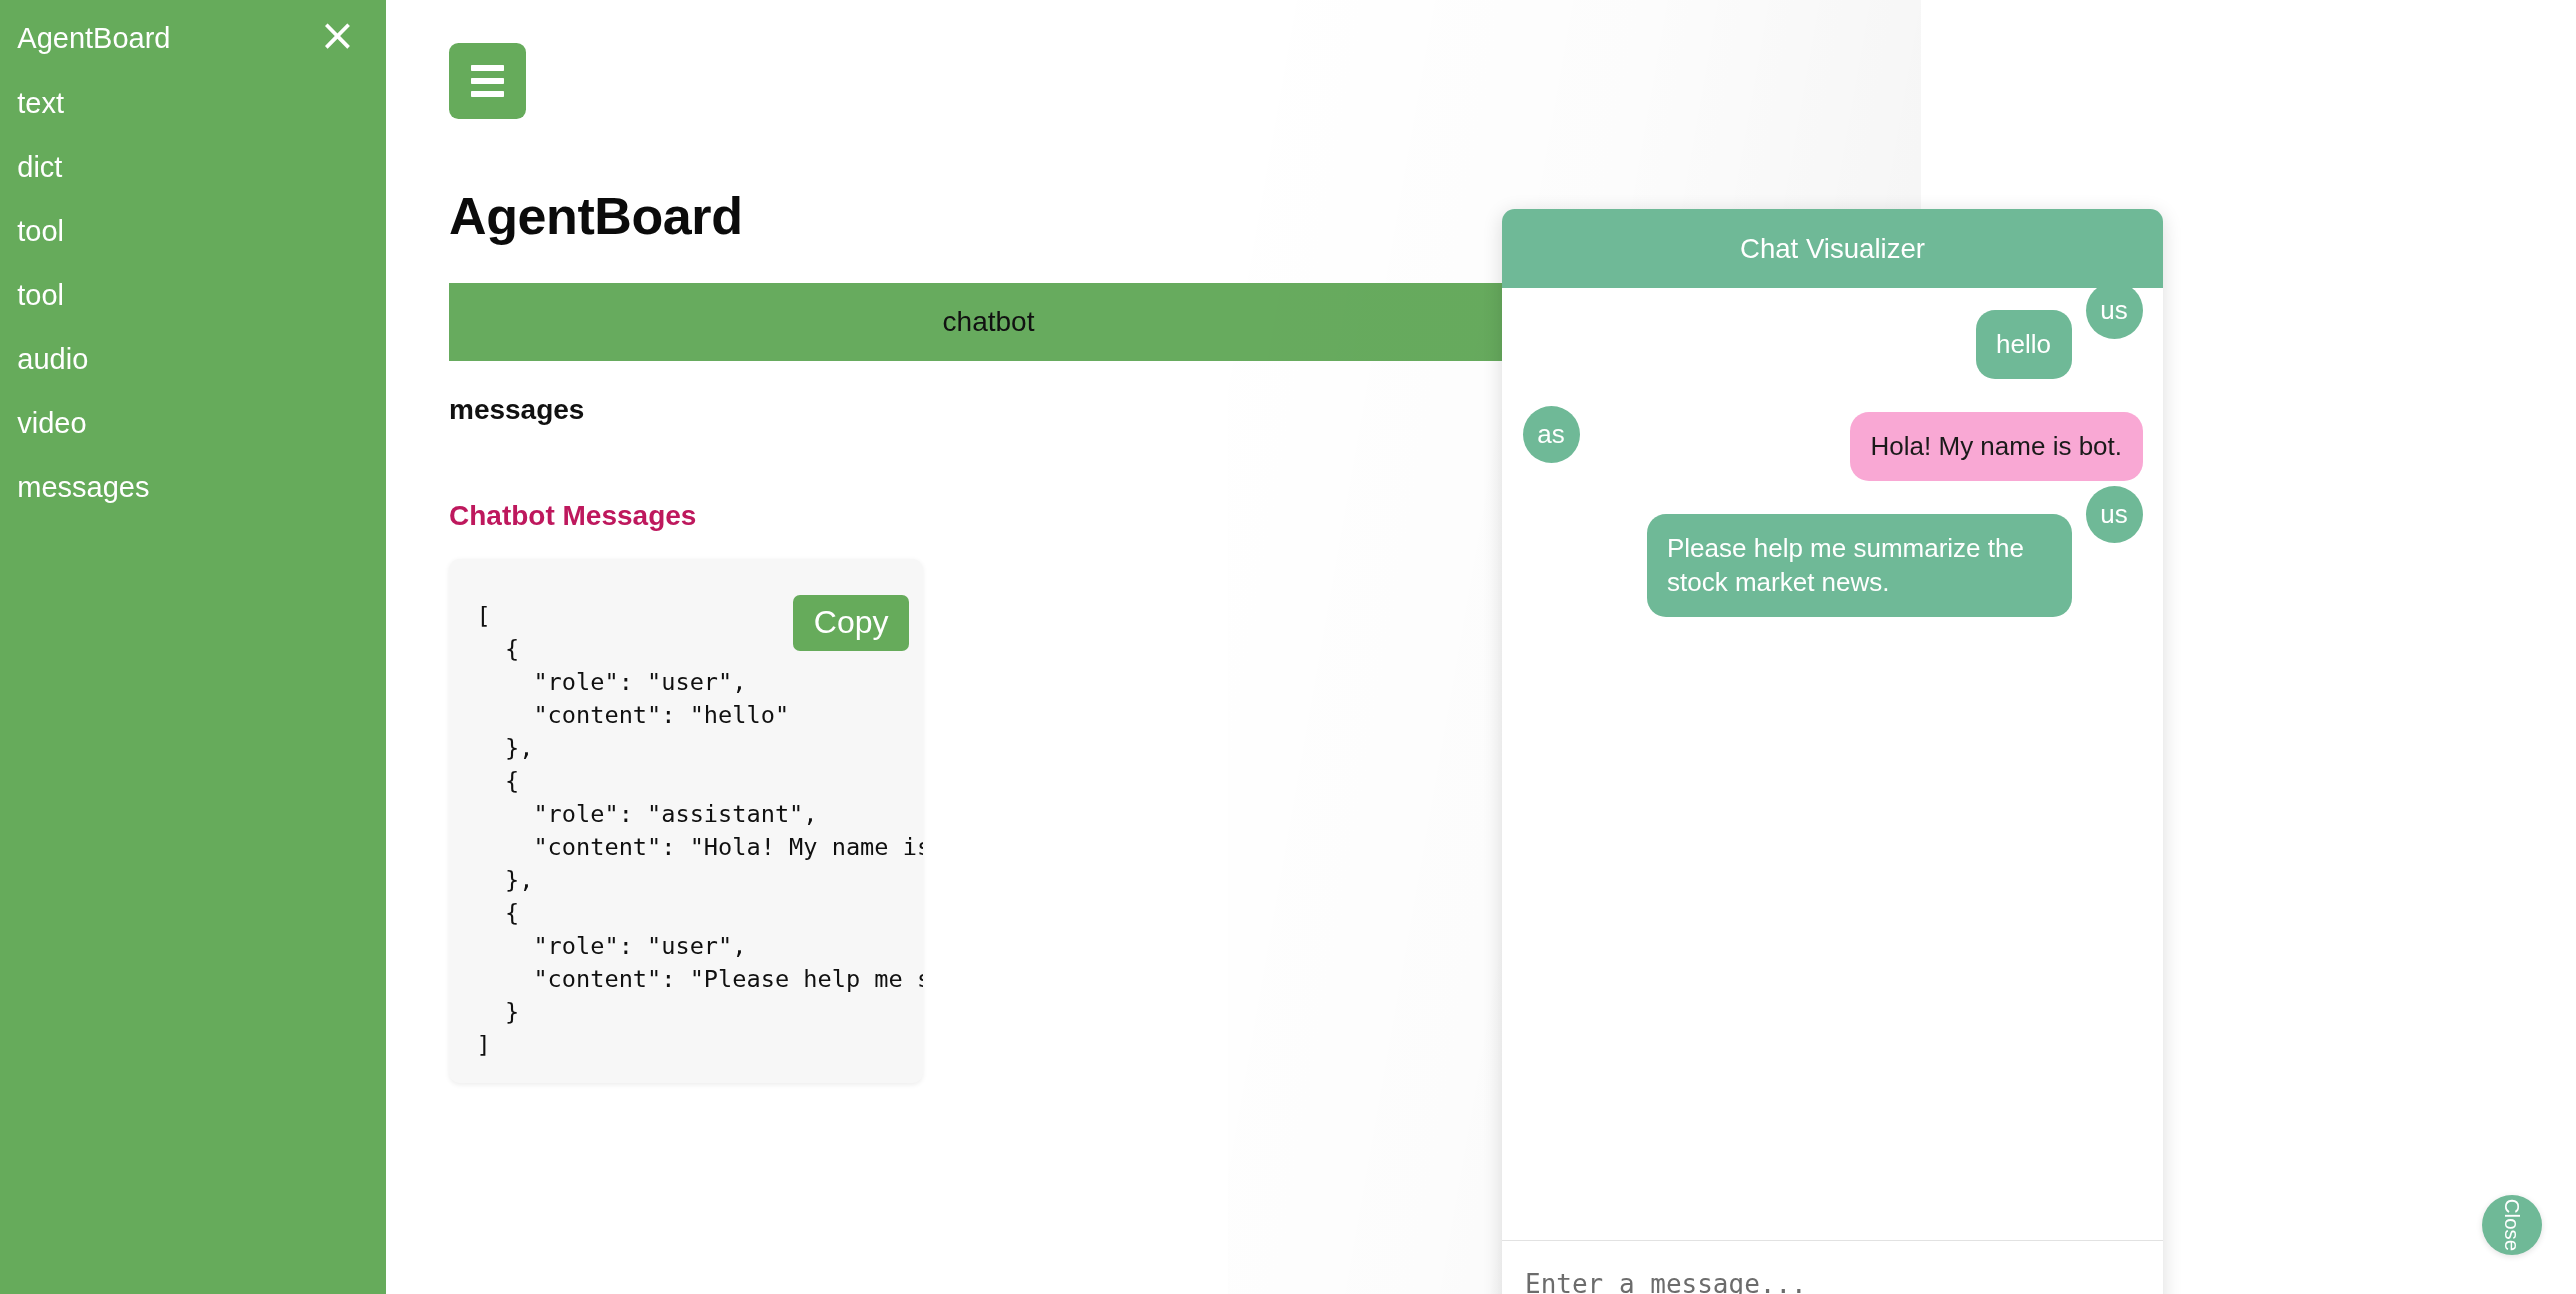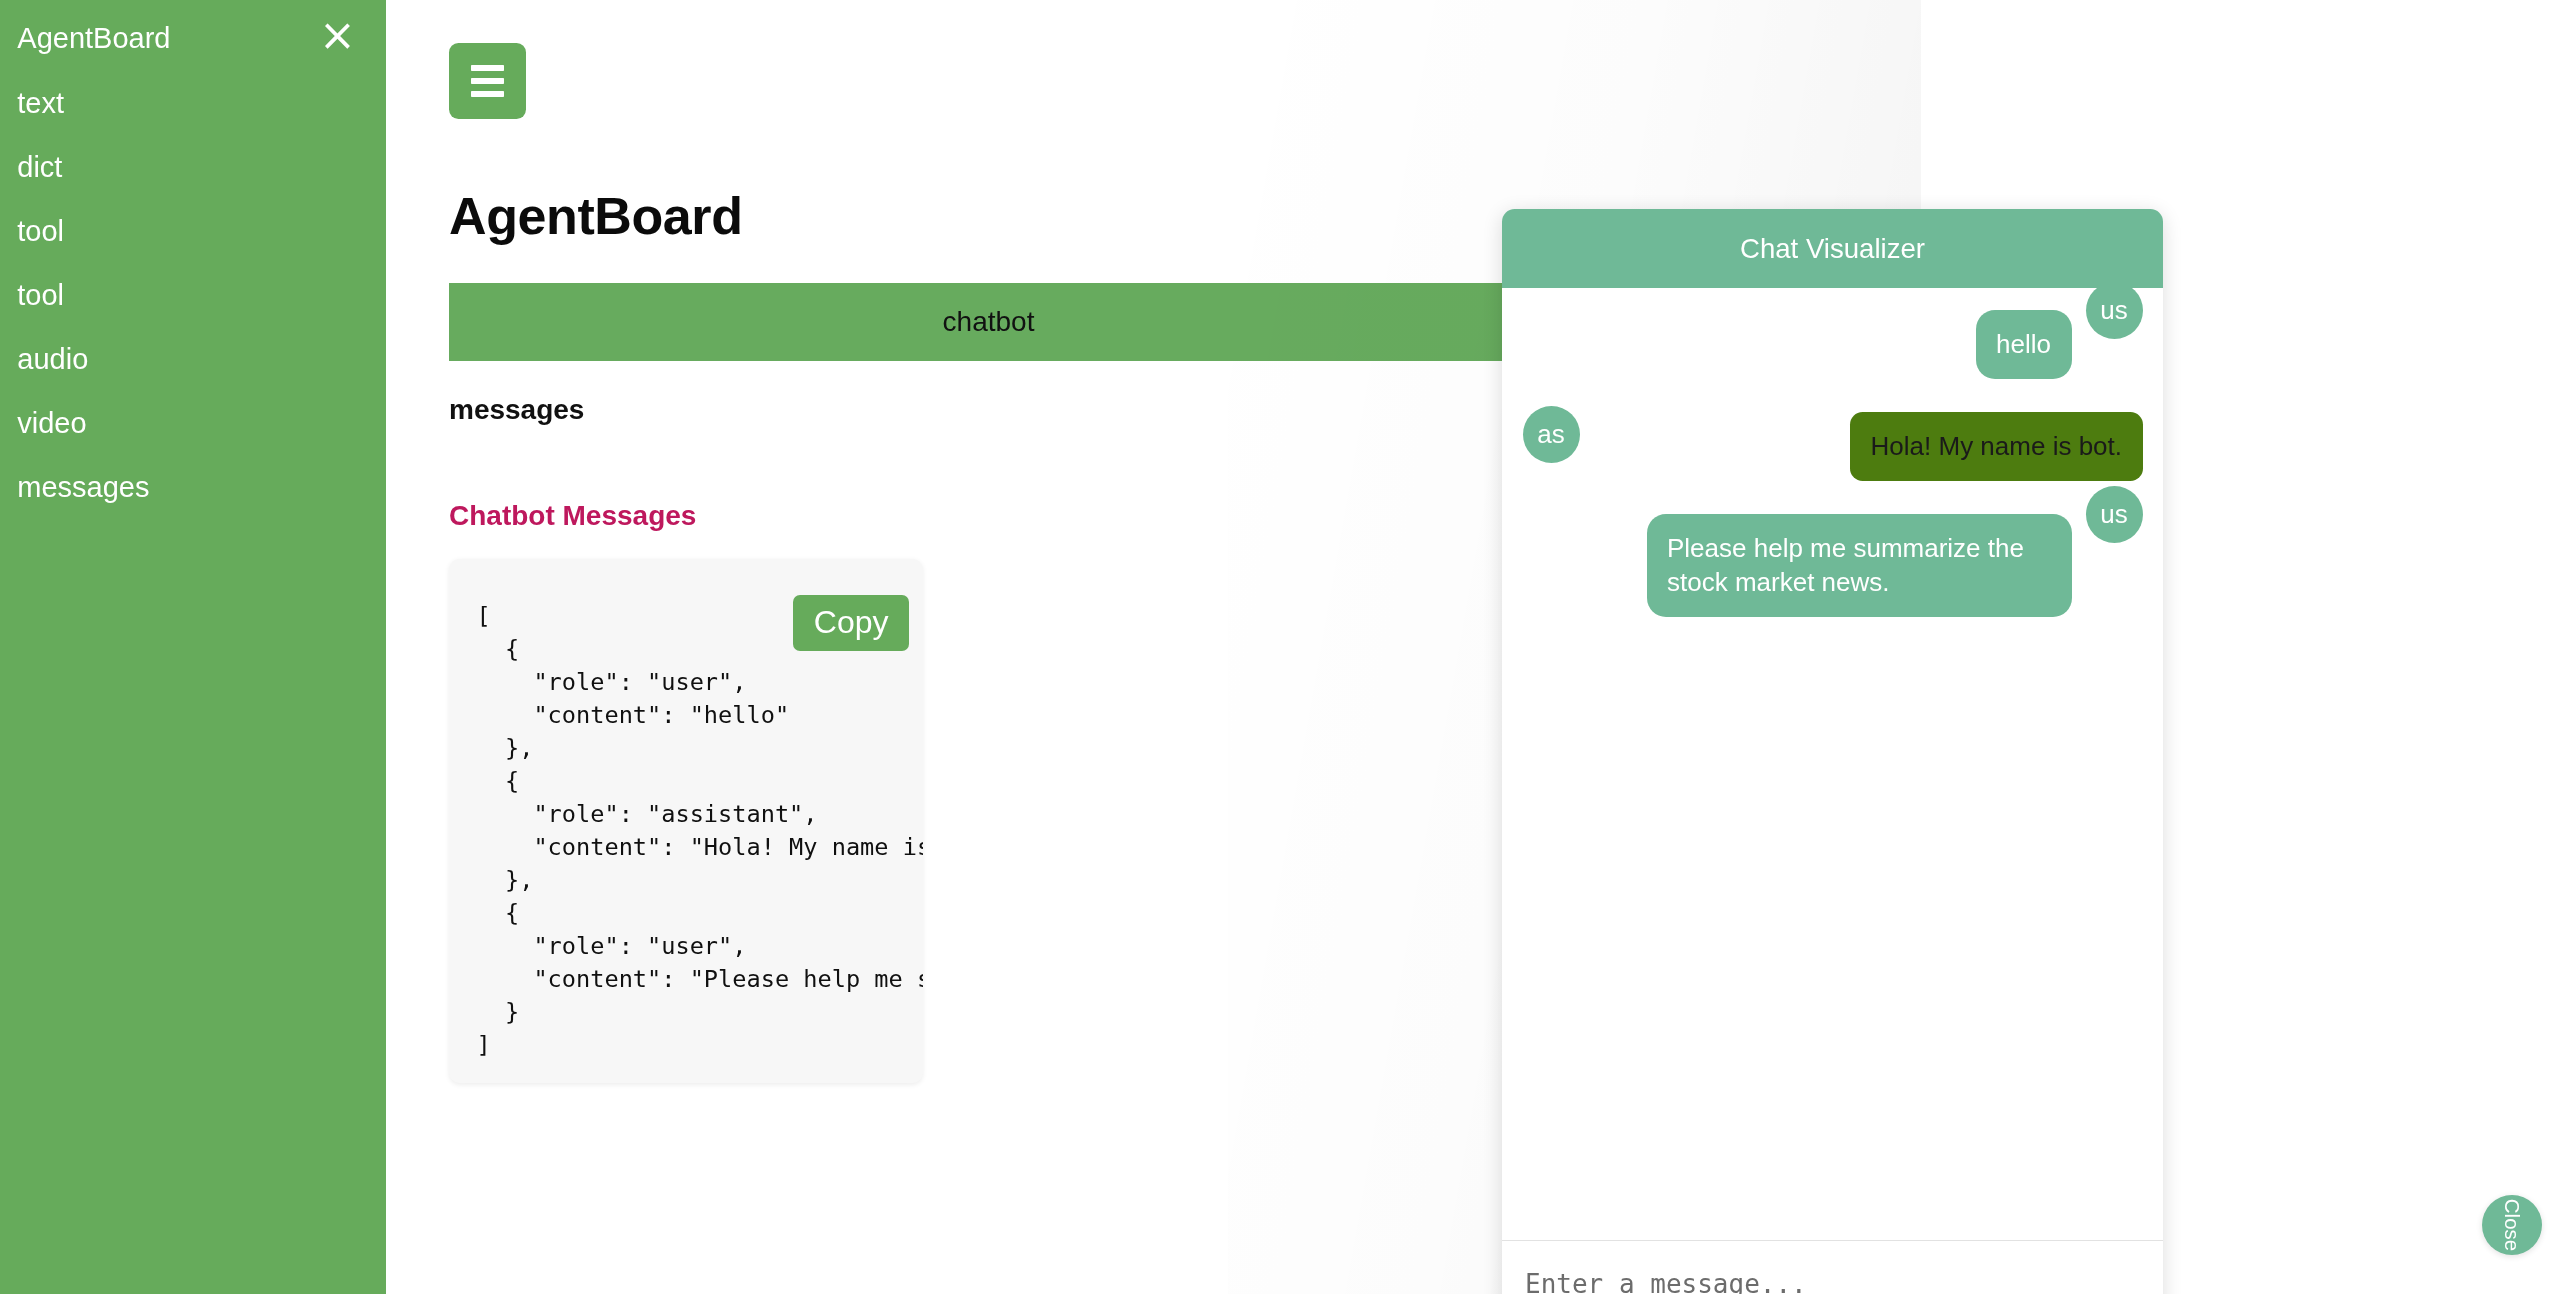--- a/index.html
+++ b/index.html
@@ -243,23 +243,24 @@
     word-wrap: break-word;
   }
   .bubble.user {
     background: #6fb997;
     color: #ffffff;
     margin-right: 14px;
     order: -1;
     border-radius: 19px;
   }
   .bubble.assistant {
-    background: #4d7c0f;
+    background: #f9a8d4;
     color: #1a1a1a;
     margin-left: 14px;
+    border-radius: 19px;
   }
   .msg-row.user .avatar { margin-top: -28px; }
   .msg-row.assistant .avatar { margin-top: -6.3px; }
 
   #chat-input-wrap {
     flex: 0 0 126px;
     border-top: 0.8px solid #e2e2e2;
     padding: 28px 23px;
     margin-top: 8px;
   }

